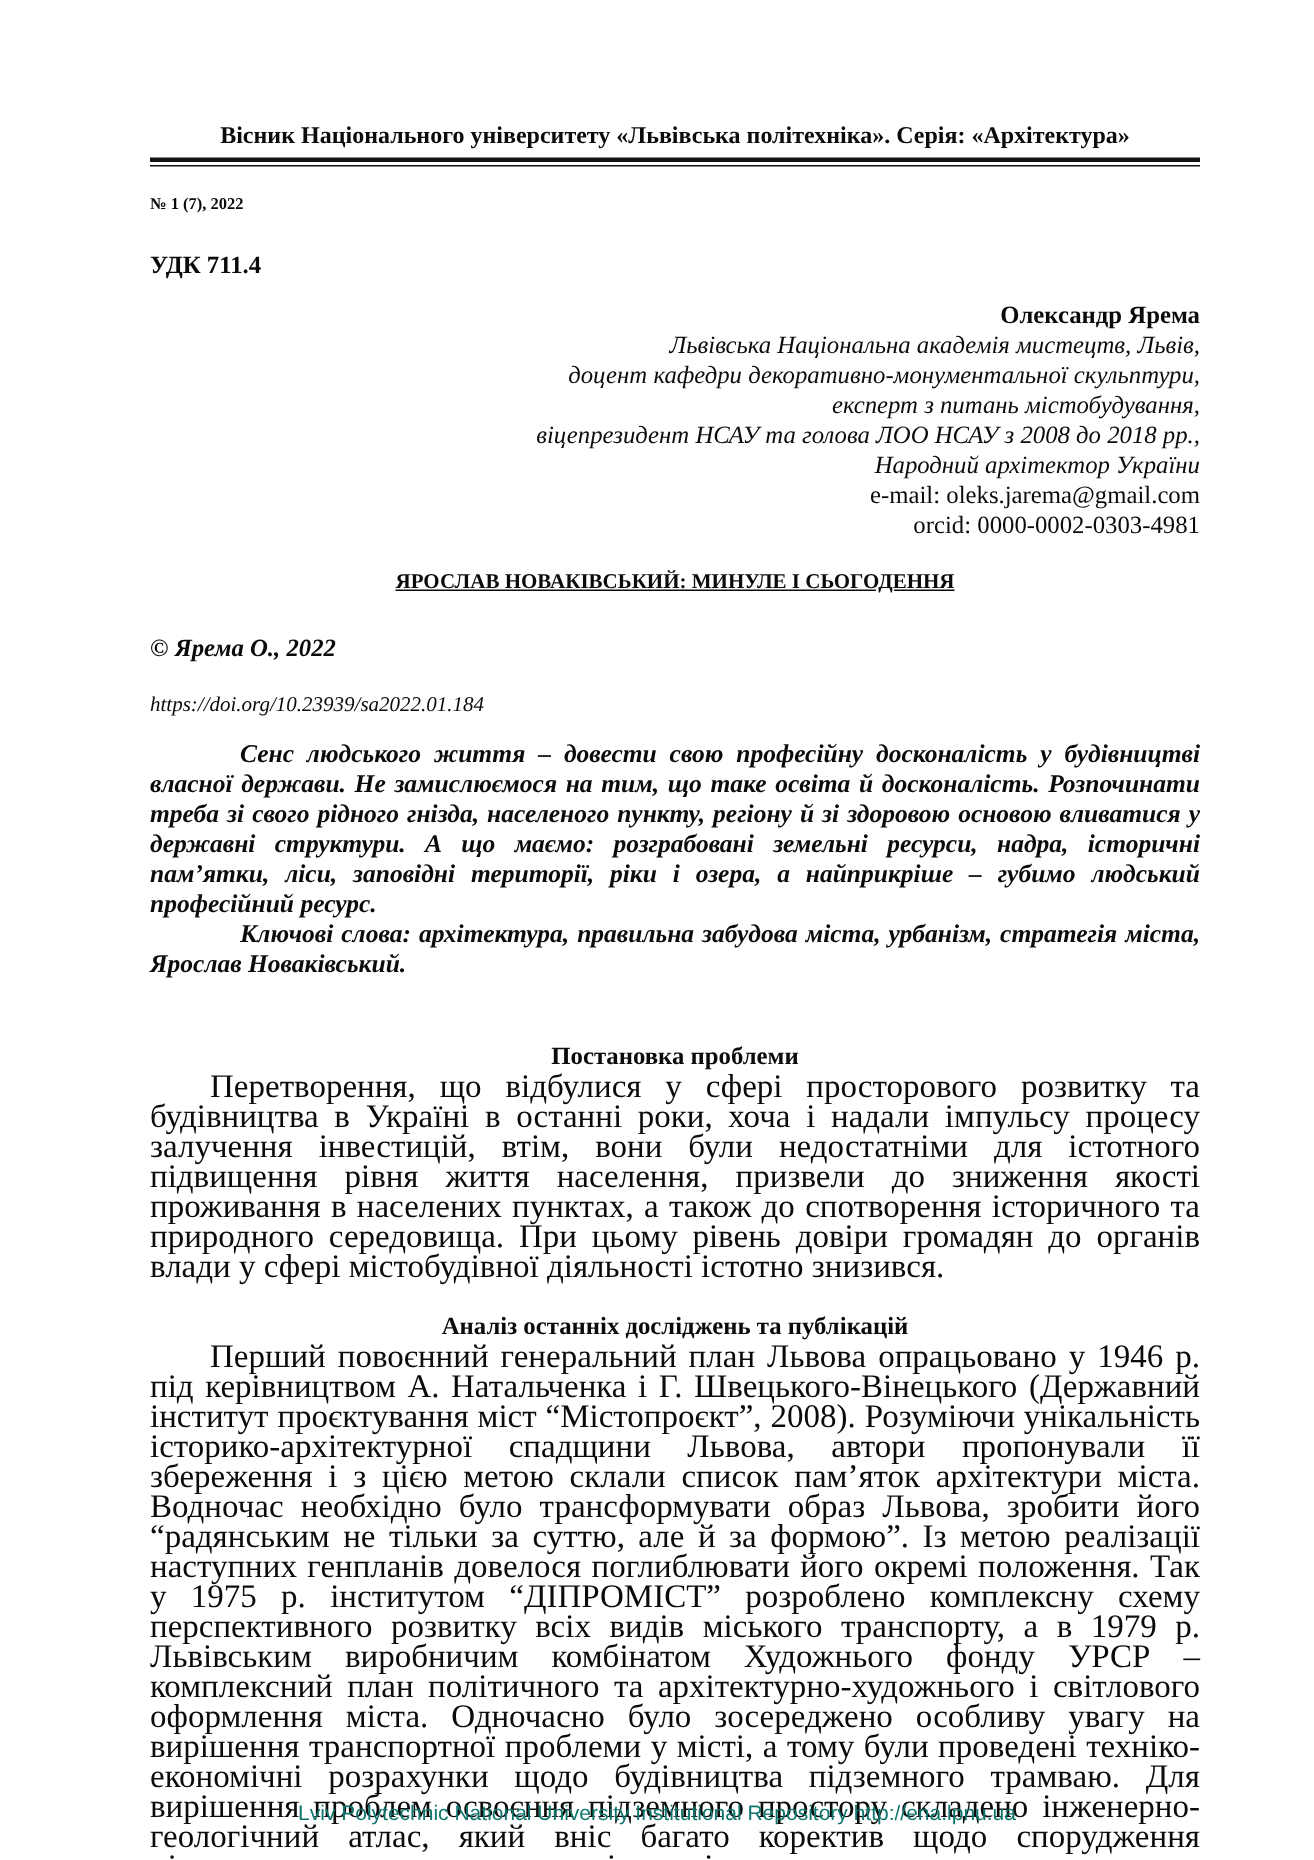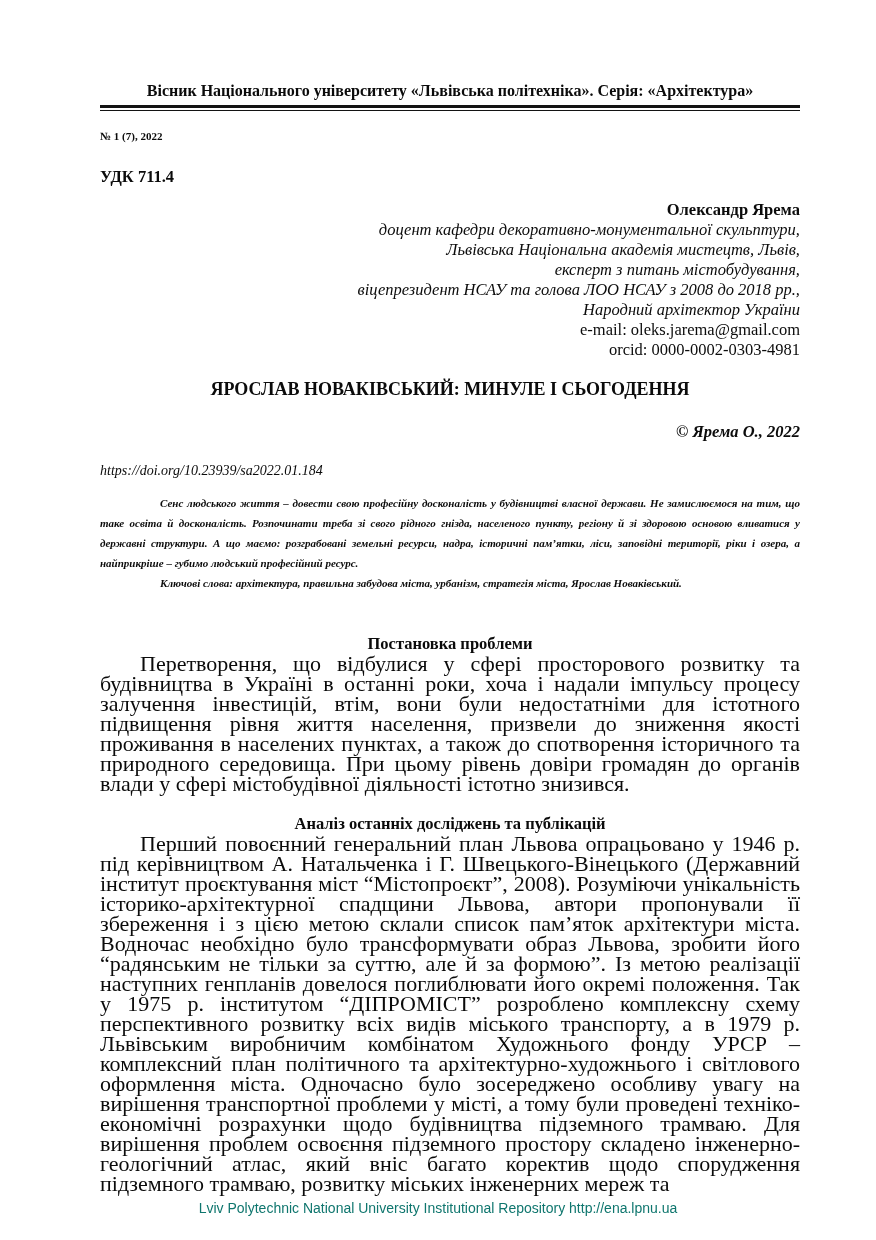--- a/index.html
+++ b/index.html
@@ -51,43 +51,43 @@
     text-align: right;
     font-size: 16.5px;
     line-height: 20px;
   }
   .author-name { font-weight: bold; }
   .author-line.italic { font-style: italic; }
   .article-title {
     margin: 18px 0 0 0;
     text-align: center;
     font-weight: bold;
-    font-size: 18px;
+    font-size: 14px;
     line-height: 22px;
+    text-decoration: underline;
   }
   .copyright {
     margin-top: 22px;
     font-weight: bold;
     font-style: italic;
     font-size: 16.5px;
     line-height: 19px;
-    text-align: right;
   }
   .doi {
     margin-top: 21px;
     font-style: italic;
     font-size: 14px;
     line-height: 17px;
   }
   p { margin: 0; }
   .abstract {
     margin-top: 14px;
     font-weight: bold;
     font-style: italic;
-    font-size: 11px;
+    font-size: 17px;
     line-height: 20px;
     text-align: justify;
     text-indent: 60px;
   }
   .keywords { margin-top: 0; }
   .section-heading {
     margin: 0;
     text-align: center;
     font-weight: bold;
     font-size: 16.5px;
@@ -123,22 +123,22 @@
     <div class="journal-header">Вісник Національного університету «Львівська політехніка». Серія: «Архітектура»</div>
 
     <div class="double-rule"></div>
 
     <div class="issue">№ 1 (7), 2022</div>
 
     <div class="udc">УДК 711.4</div>
 
     <div class="author-block">
       <div class="author-name">Олександр Ярема</div>
+      <div class="author-line italic">Львівська Національна академія мистецтв, Львів,</div>
       <div class="author-line italic">доцент кафедри декоративно-монументальної скульптури,</div>
-      <div class="author-line italic">Львівська Національна академія мистецтв, Львів,</div>
       <div class="author-line italic">експерт з питань містобудування,</div>
       <div class="author-line italic">віцепрезидент НСАУ та голова ЛОО НСАУ з 2008 до 2018 рр.,</div>
       <div class="author-line italic">Народний архітектор України</div>
       <div class="author-line">e-mail: oleks.jarema@gmail.com</div>
       <div class="author-line">orcid: 0000-0002-0303-4981</div>
     </div>
 
     <h1 class="article-title">ЯРОСЛАВ НОВАКІВСЬКИЙ: МИНУЛЕ І СЬОГОДЕННЯ</h1>
 
     <div class="copyright">© Ярема О., 2022</div>

